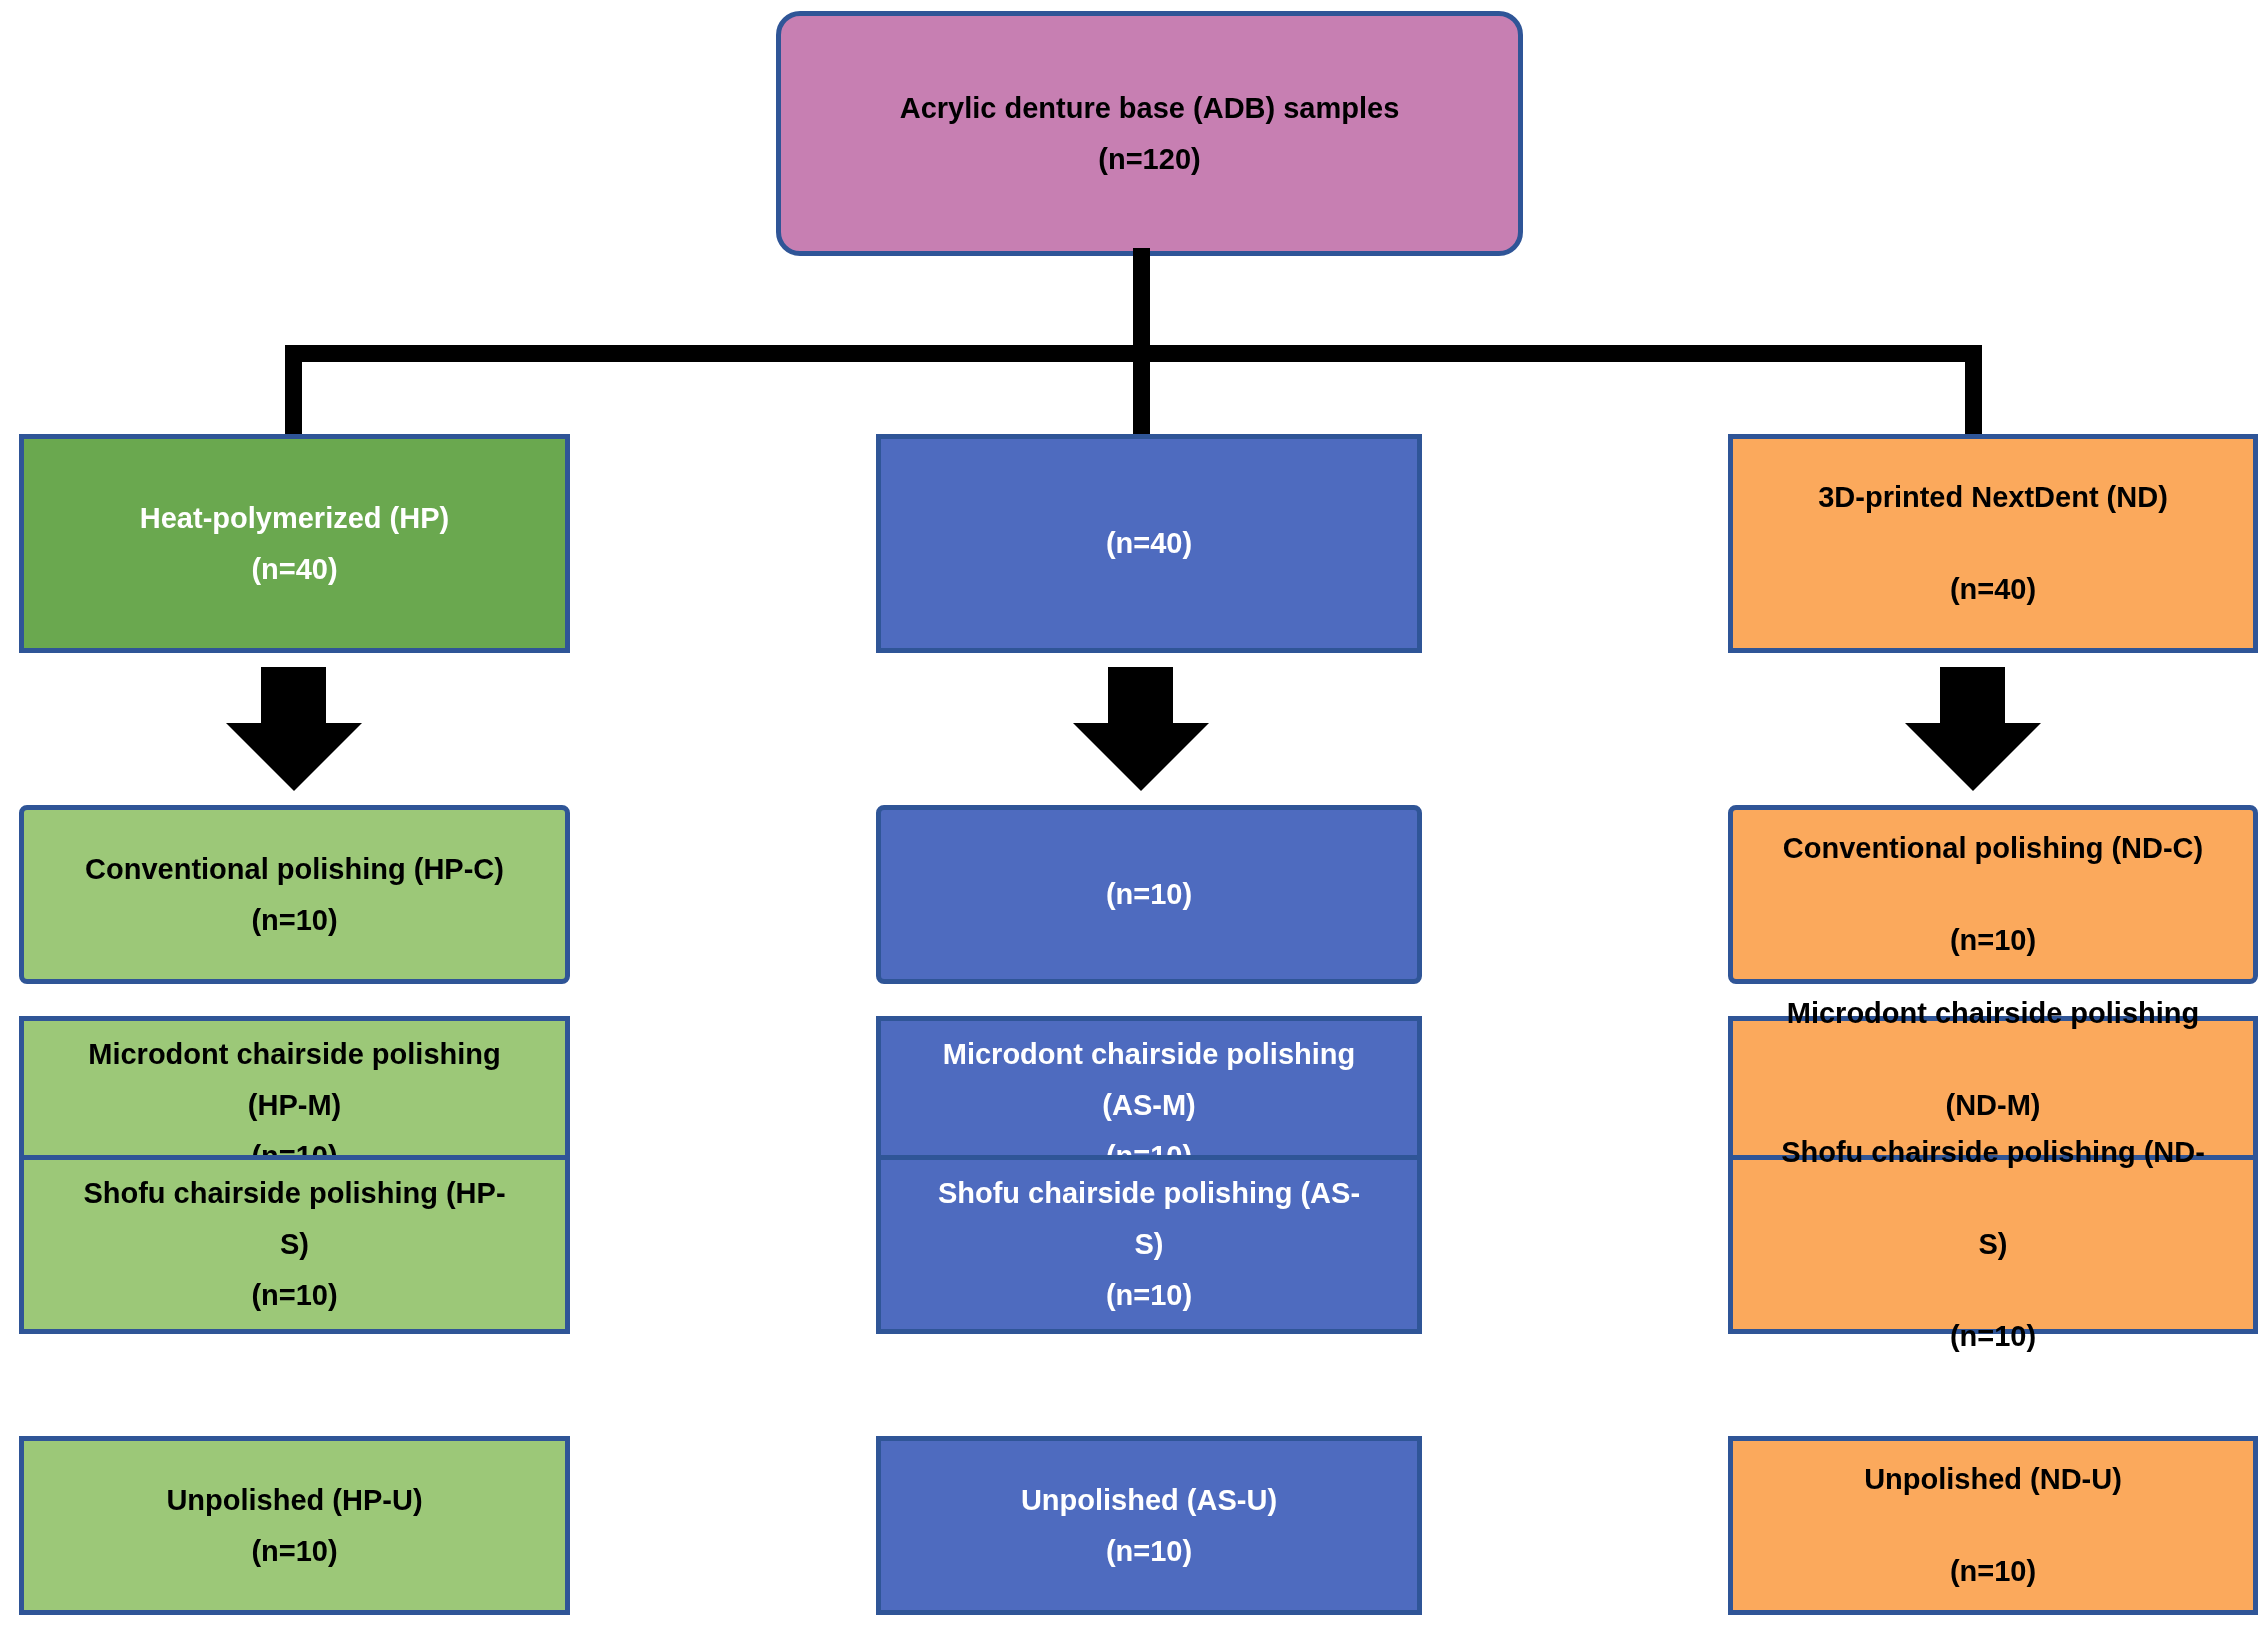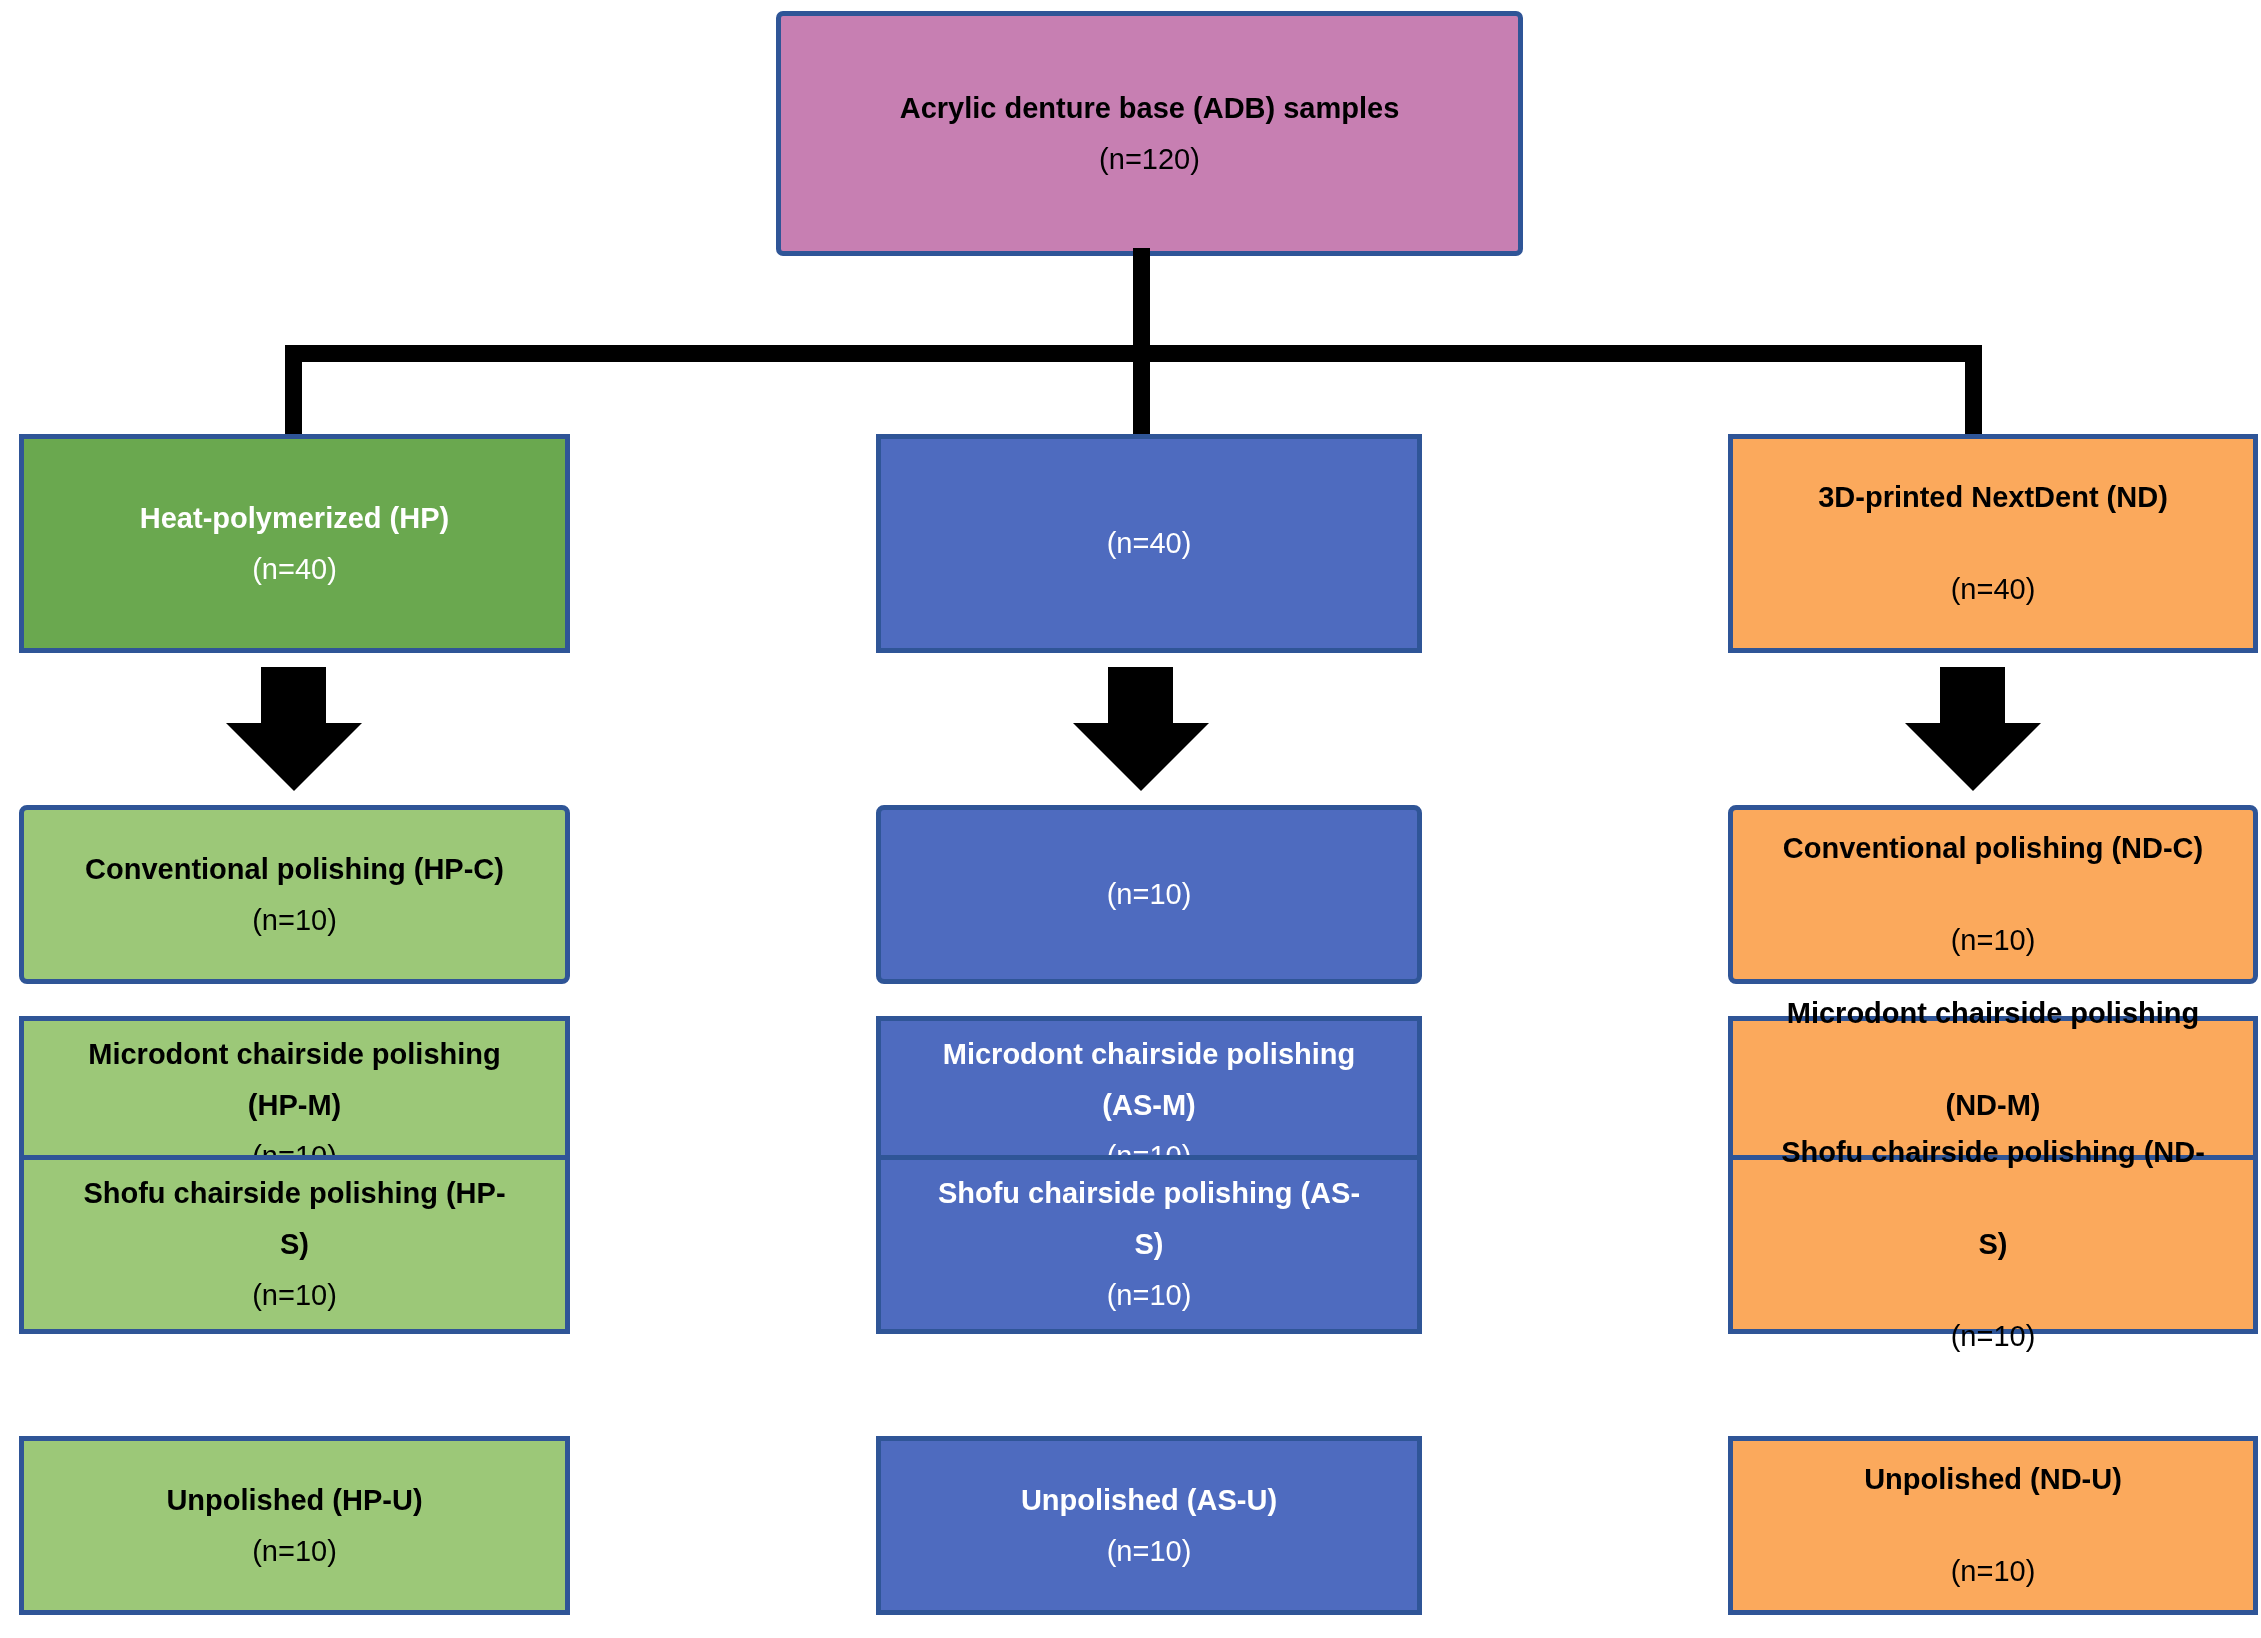--- a/index.html
+++ b/index.html
@@ -11,27 +11,27 @@
     overflow:hidden;
   }
   .box{
     position:absolute;
     box-sizing:border-box;
     border:5.7px solid var(--border);
     display:flex;flex-direction:column;
     justify-content:center;align-items:center;
     text-align:center;
   }
-  .fill-pink{background:var(--pink);color:#000;border-radius:7px;text-align:center;}
+  .fill-pink{background:var(--pink);color:#000;border-radius:24px;text-align:center;}
   .fill-green{background:var(--green);color:#fff;}
   .fill-green-light{background:var(--green-light);color:#000;}
   .fill-blue{background:var(--blue);color:#fff;}
   .fill-orange{background:var(--orange);color:#000;gap:41px;}
   .ln{font-size:29px;line-height:51px;font-weight:700;white-space:nowrap;}
-  .ln.n{font-weight:400;}
+  .ln.n{font-weight:700;}
   .cline{position:absolute;background:#000;}
   .arrow{position:absolute;width:137px;}
   .arrow .stem{width:65px;height:56px;background:#000;margin:0 auto;}
   .arrow .head{width:0;height:0;margin:0 auto;
     border-left:68px solid transparent;
     border-right:68px solid transparent;
     border-top:68px solid #000;}
   
   .col-hp{left:19px;width:551px;}
   .col-as{left:876px;width:546px;}

